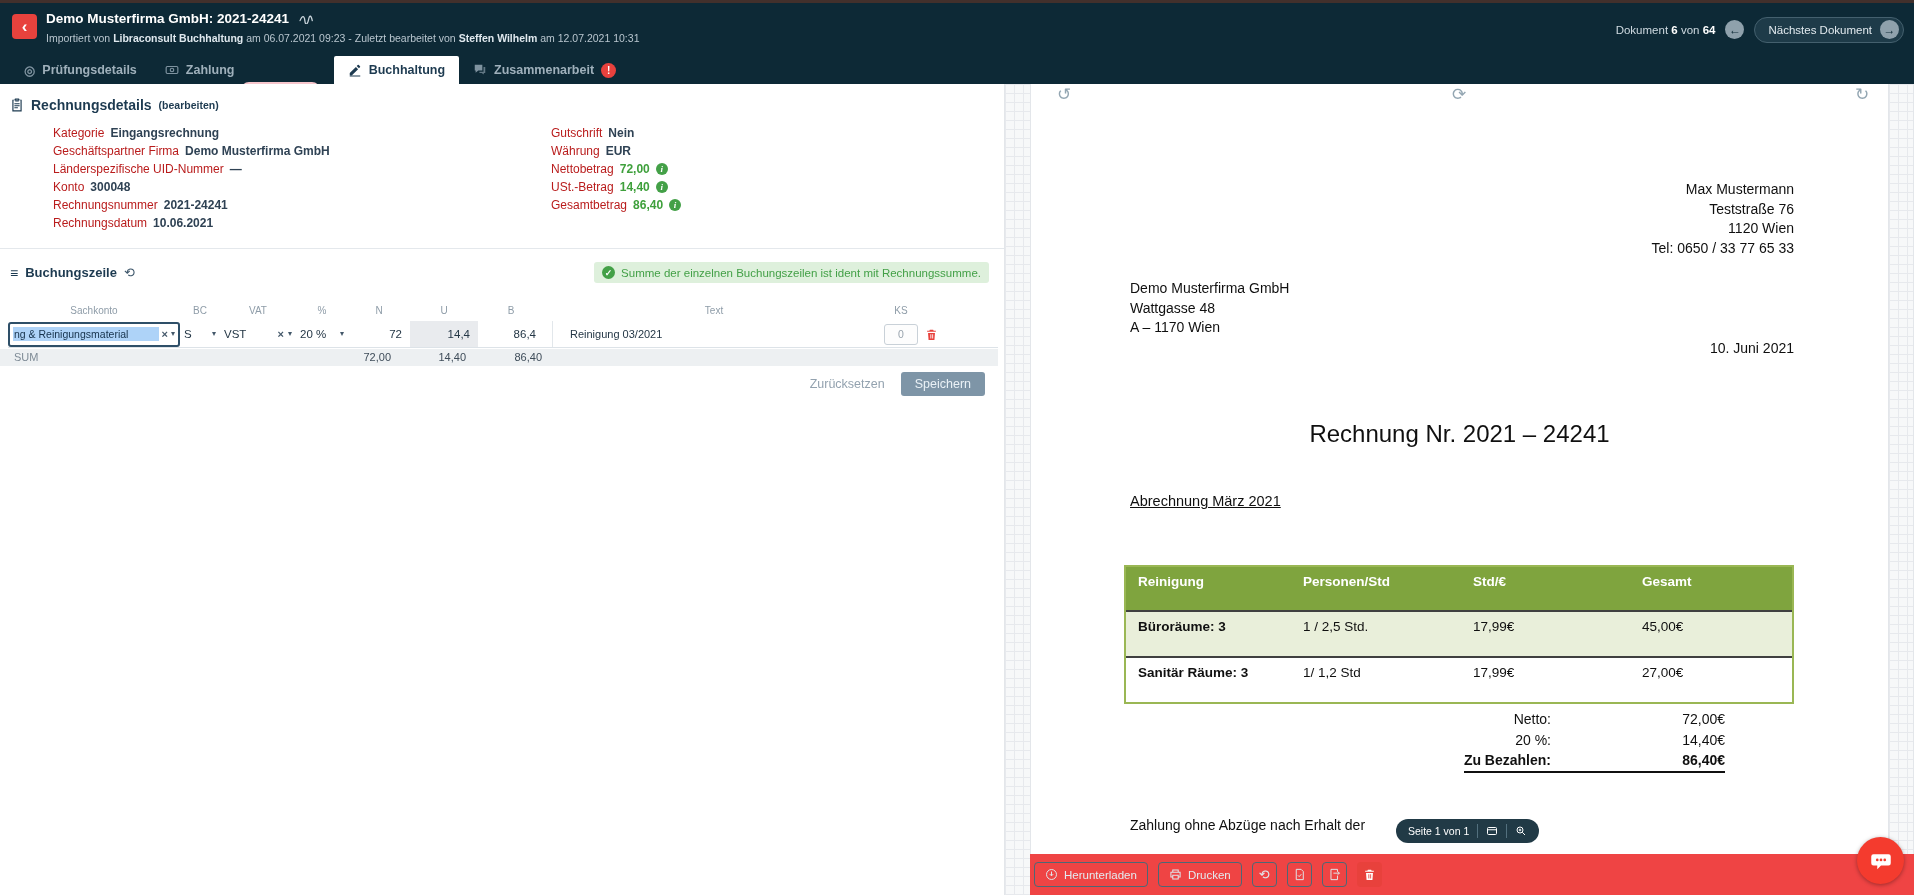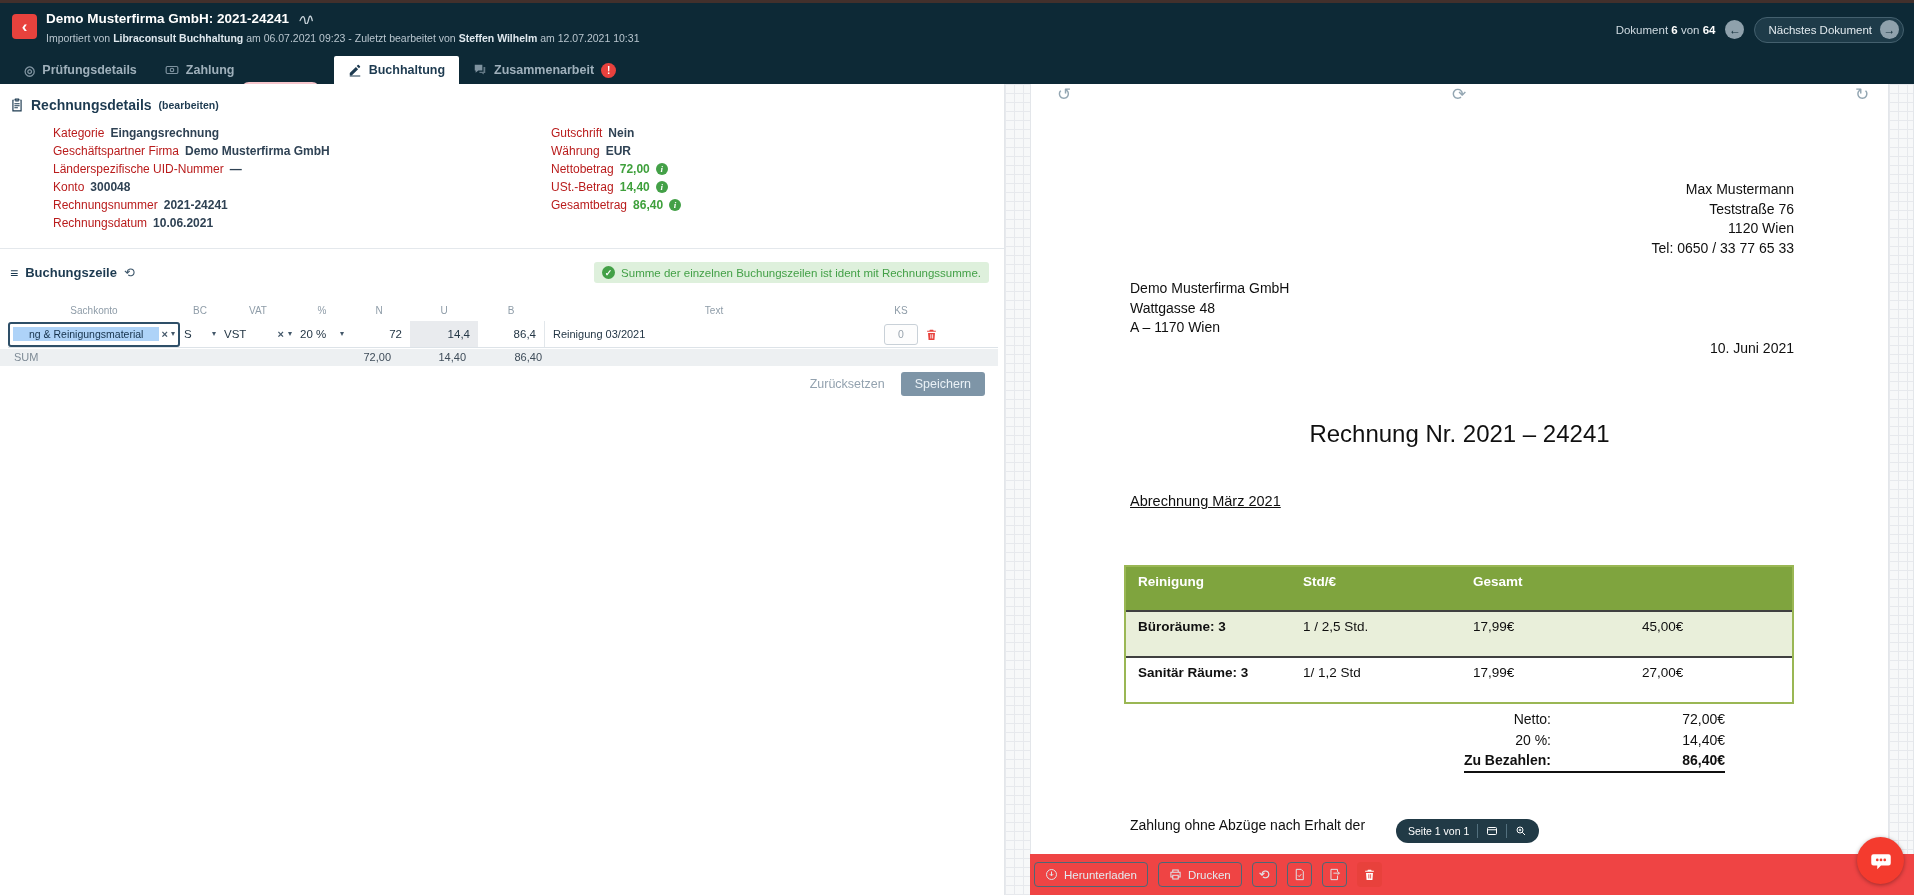--- a/index.html
+++ b/index.html
@@ -64,28 +64,28 @@
        display:inline-flex;align-items:center;justify-content:center;font-weight:bold;}
 
   .bgrid{display:grid;grid-template-columns:172px 40px 76px 52px 62px 68px 66px 340px 34px 26px;}
   .grid-head{position:absolute;left:8px;right:6px;top:221px;font-size:10px;color:#8e9ca8;}
   .grid-head div{text-align:center;}
   .grid-row{position:absolute;left:8px;right:6px;top:237px;height:27px;align-items:center;
             font-size:11.5px;color:#243746;border-bottom:1px solid #dde3e8;}
   .cb-sachkonto{height:25px;border:2px solid #2e4f68;border-radius:3px;background:#fff;
                 display:flex;align-items:center;gap:3px;padding:0 3px;cursor:text;}
   .cb-sachkonto .sel{background:#aed3f8;color:#15314a;font-size:10.5px;white-space:nowrap;
-                     overflow:hidden;flex:1;padding:1px 16px;}
+                     overflow:hidden;flex:1;padding:1px 1px;}
   .xic{color:#44586a;font-size:11px;font-weight:bold;line-height:1;cursor:pointer;}
   .chev{color:#44586a;font-size:8px;line-height:1;cursor:pointer;}
   .cell-sel{display:flex;align-items:center;justify-content:space-between;padding:0 4px;cursor:pointer;}
   .cell-sel .grp{display:flex;align-items:center;gap:4px;}
   .num{text-align:right;padding-right:8px;}
   .cell-u{background:#e9ebee;height:100%;display:flex;align-items:center;justify-content:flex-end;padding-right:8px;}
-  .cell-text{border-left:1px solid #e2e7eb;height:100%;display:flex;align-items:center;padding-left:8px;font-size:11px;}
+  .cell-text{border-left:1px solid #e2e7eb;height:100%;display:flex;align-items:center;padding-left:17px;font-size:11px;margin-left:8px;}
   .cell-ks{height:21px;border:1px solid #c9d1d8;border-radius:3px;background:#fdfdfd;color:#98a3ad;
            font-size:10.5px;display:flex;align-items:center;justify-content:center;}
   .cell-trash{display:flex;align-items:center;justify-content:center;cursor:pointer;}
   .sum-row{position:absolute;left:0;right:6px;top:265px;height:17px;background:#edf0f2;
            font-size:11px;color:#7e8b96;}
   .sum-row .sl{position:absolute;left:14px;top:2px;}
   .sum-row .sn{position:absolute;top:2px;text-align:right;color:#3e4c59;}
   .sn.n1{left:330px;width:61px;} .sn.n2{left:400px;width:66px;} .sn.n3{left:477px;width:65px;}
   .actions{position:absolute;top:288px;right:19px;display:flex;align-items:center;gap:16px;}
   .reset{font-size:12.5px;color:#93a2af;cursor:pointer;}
@@ -375,20 +375,21 @@
         <div>Wattgasse 48</div>
         <div>A – 1170 Wien</div>
       </div>
       <div class="inv-date">10. Juni 2021</div>
       <div class="inv-title">Rechnung Nr. 2021 – 24241</div>
       <div class="inv-subject">Abrechnung März 2021</div>
 
       <div class="inv-table">
         <div class="itr head">
           <div>Reinigung</div>
+          <div>Personen/Std</div>
           <div>Std/€</div>
           <div>Gesamt</div>
         </div>
         <div class="itr r1">
           <div class="bcell">Büroräume: 3</div>
           <div>1 / 2,5 Std.</div>
           <div>17,99€</div>
           <div>45,00€</div>
         </div>
         <div class="itr r2">

